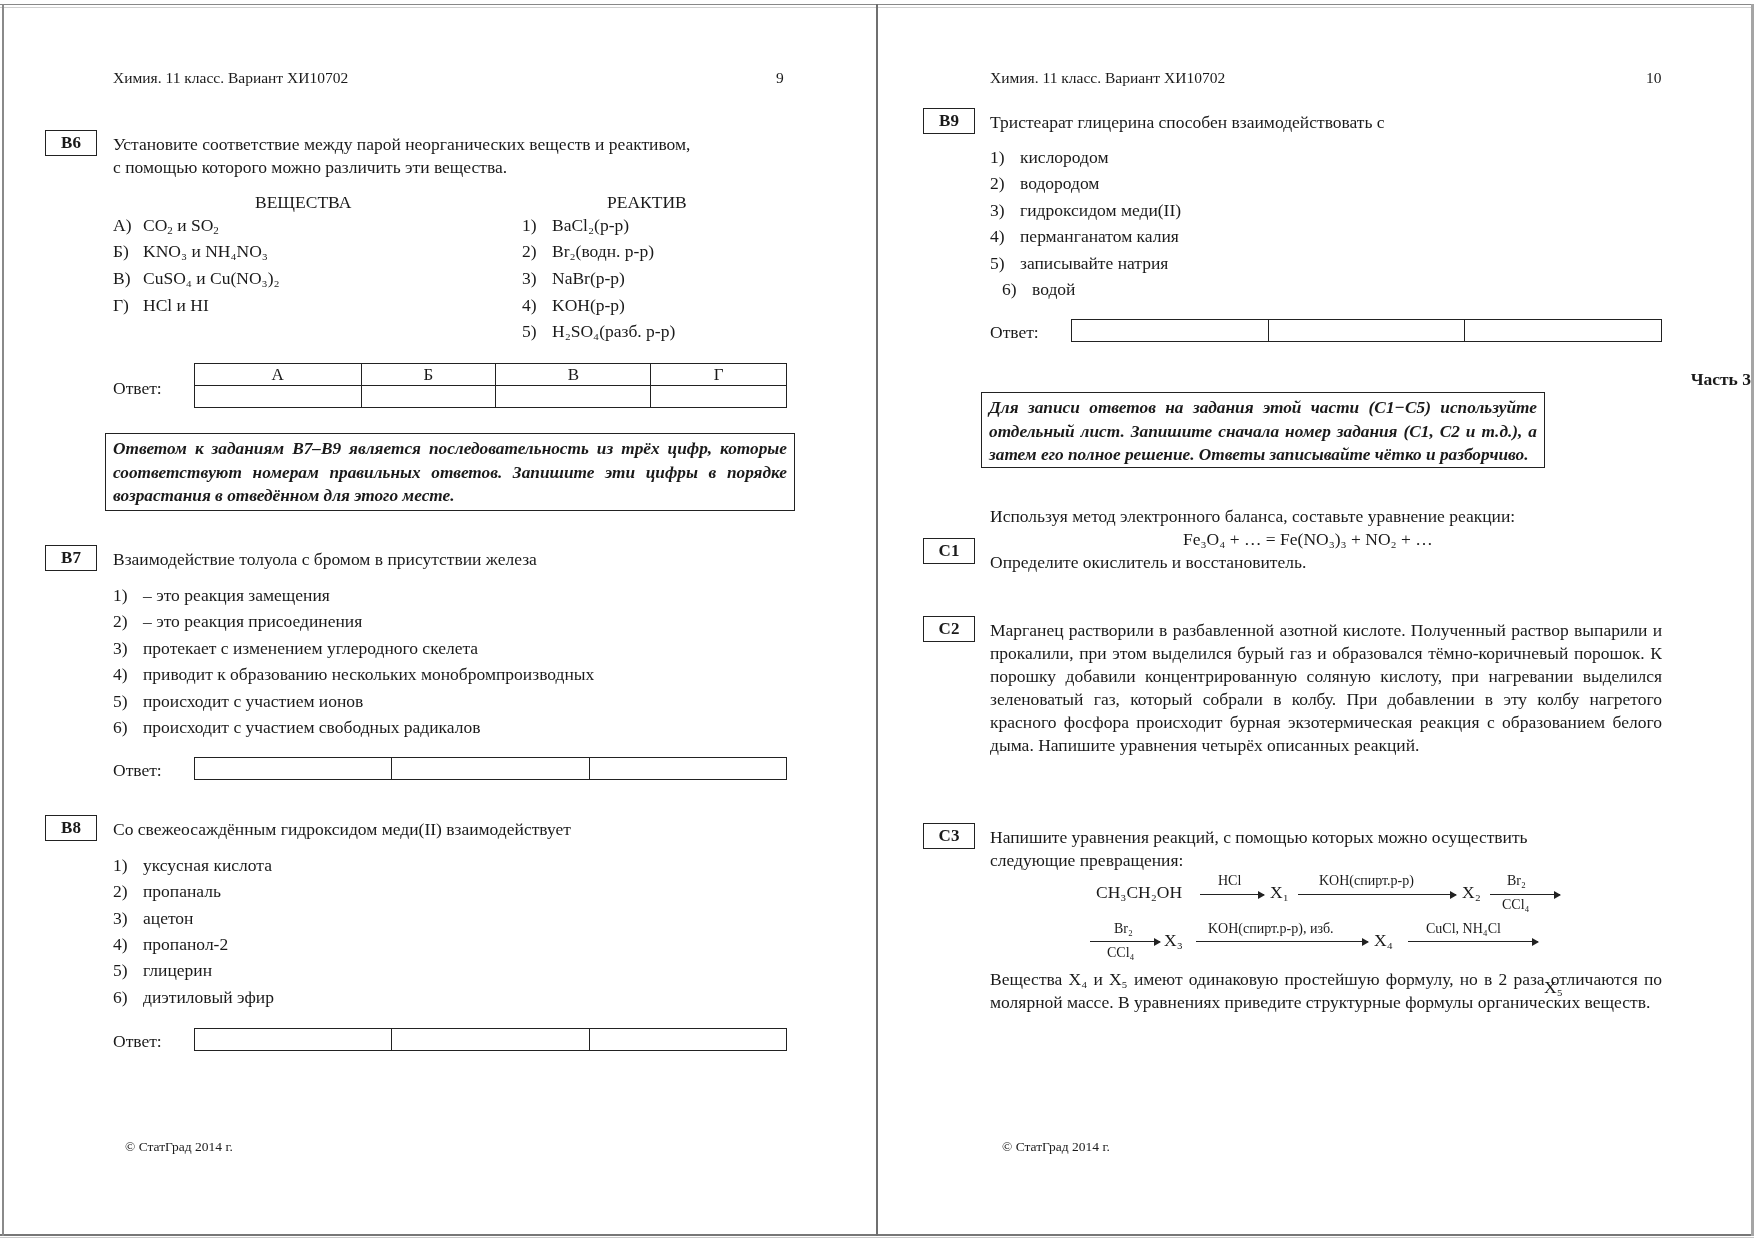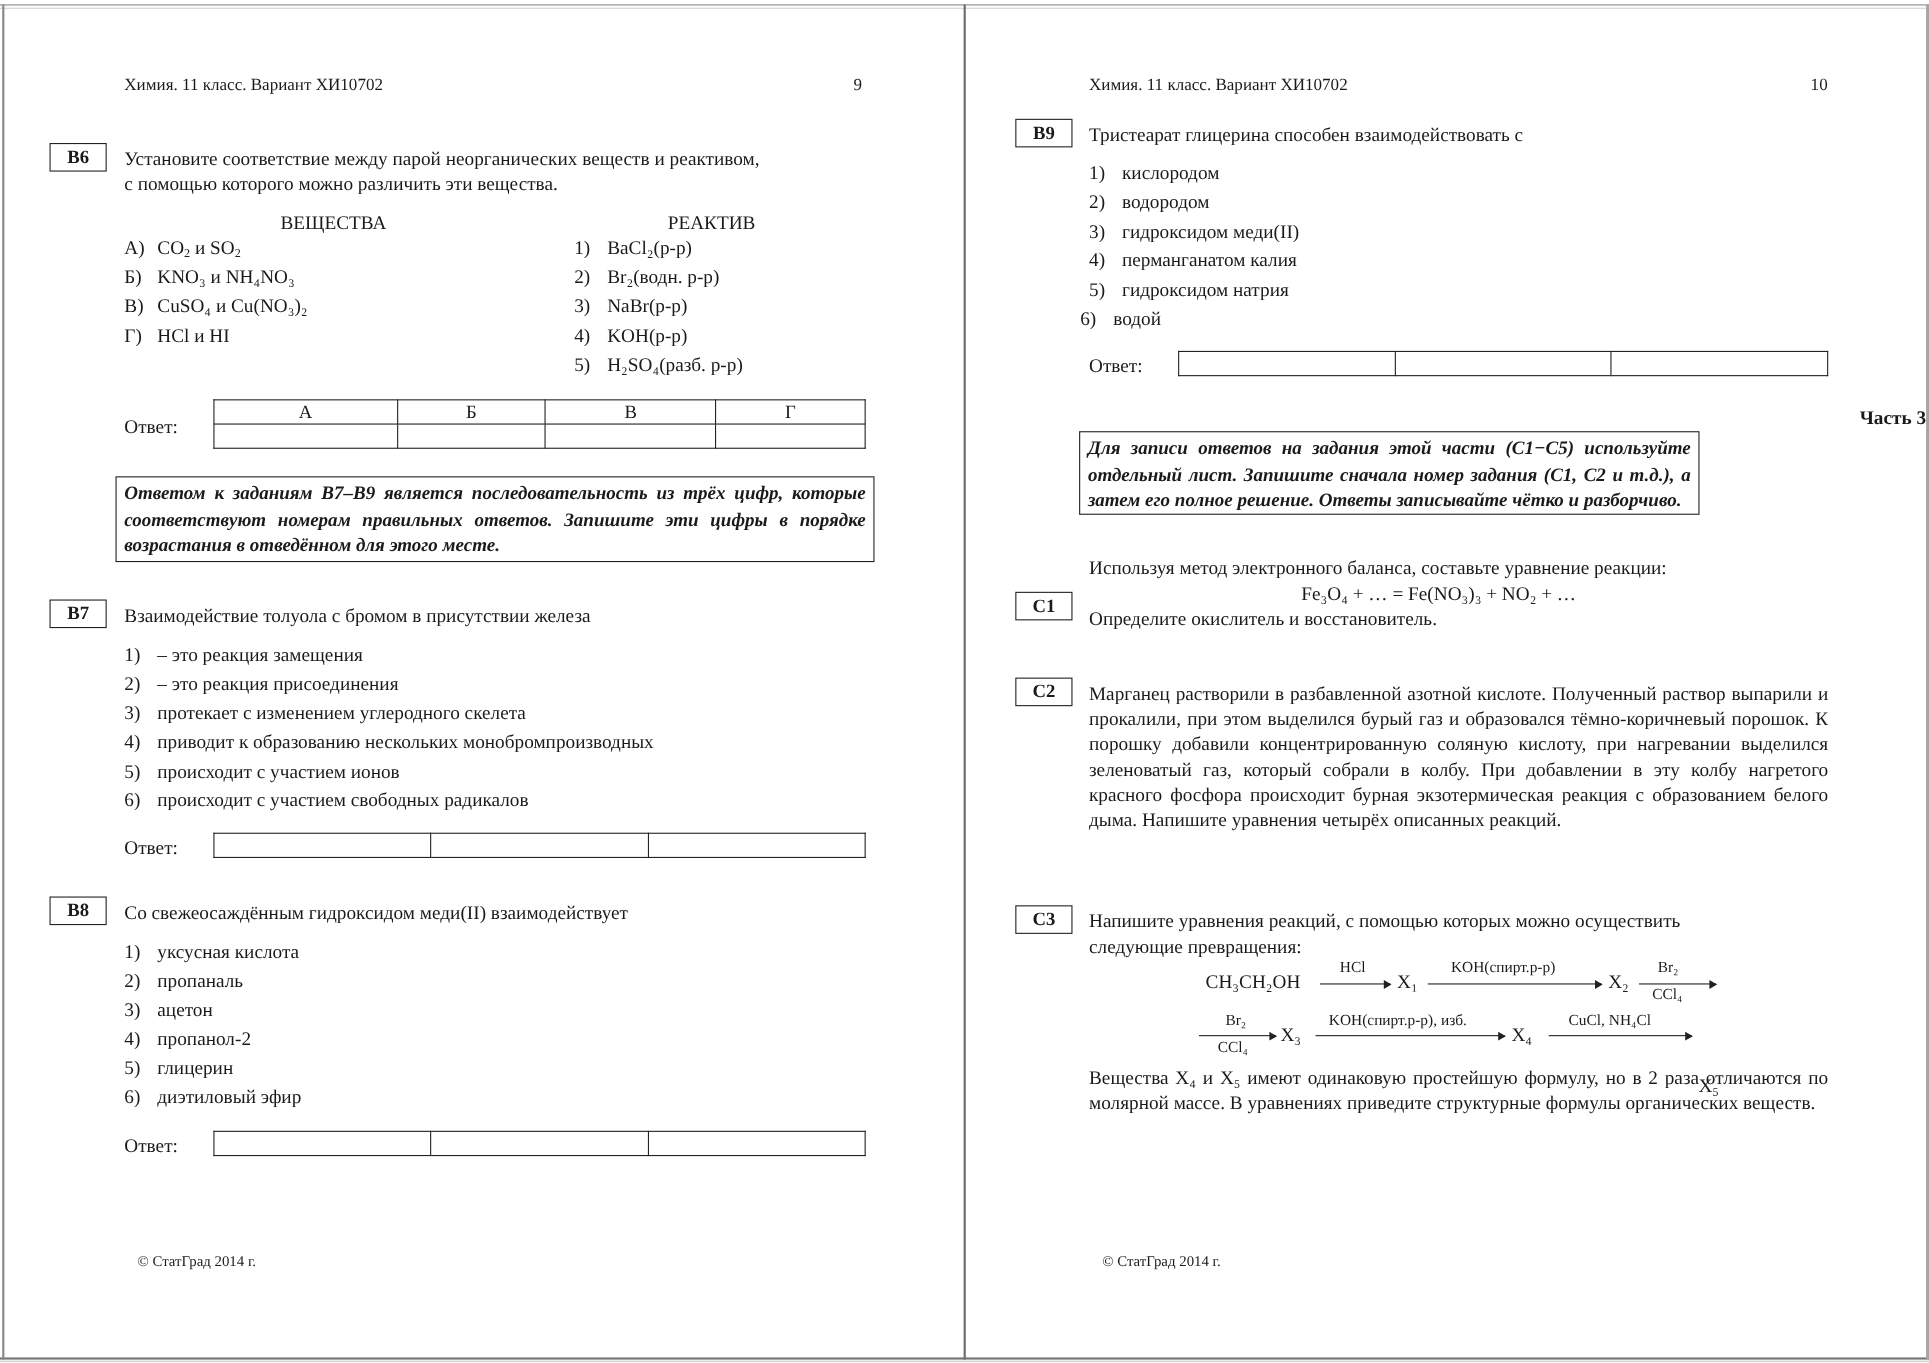--- a/index.html
+++ b/index.html
@@ -163,22 +163,22 @@
 <div class="page right">
   <div class="abs hdr" style="left:112px; top:69px;">Химия. 11 класс. Вариант ХИ10702</div>
   <div class="abs hdr" style="left:768px; top:69px;">10</div>
 
   <div class="badge" style="left:45px; top:108px;">B9</div>
   <div class="abs txt" style="left:112px; top:111px;">Тристеарат глицерина способен взаимодействовать с</div>
   <div class="opt" style="left:112px; top:147px;"><span class="num">1)</span><span>кислородом</span></div>
   <div class="opt" style="left:112px; top:173px;"><span class="num">2)</span><span>водородом</span></div>
   <div class="opt" style="left:112px; top:200px;"><span class="num">3)</span><span>гидроксидом меди(II)</span></div>
   <div class="opt" style="left:112px; top:226px;"><span class="num">4)</span><span>перманганатом калия</span></div>
-  <div class="opt" style="left:112px; top:253px;"><span class="num">5)</span><span>гидроксидом натрия</span></div>
-  <div class="opt" style="left:104px; top:279px;"><span class="num">6)</span><span>водой</span></div>
+  <div class="opt" style="left:112px; top:253px;"><span class="num">5)</span><span>записывайте натрия</span></div>
+  <div class="opt" style="left:124px; top:279px;"><span class="num">6)</span><span>водой</span></div>
   <div class="abs txt" style="left:112px; top:321px;">Ответ:</div>
   <table class="ans" style="left:193px; top:319px; width:591px;">
     <tbody>
         <tr>
       <td style="height:21px;"></td>
       <td></td>
       <td></td>
     </tr>
   </tbody>
     </table>

